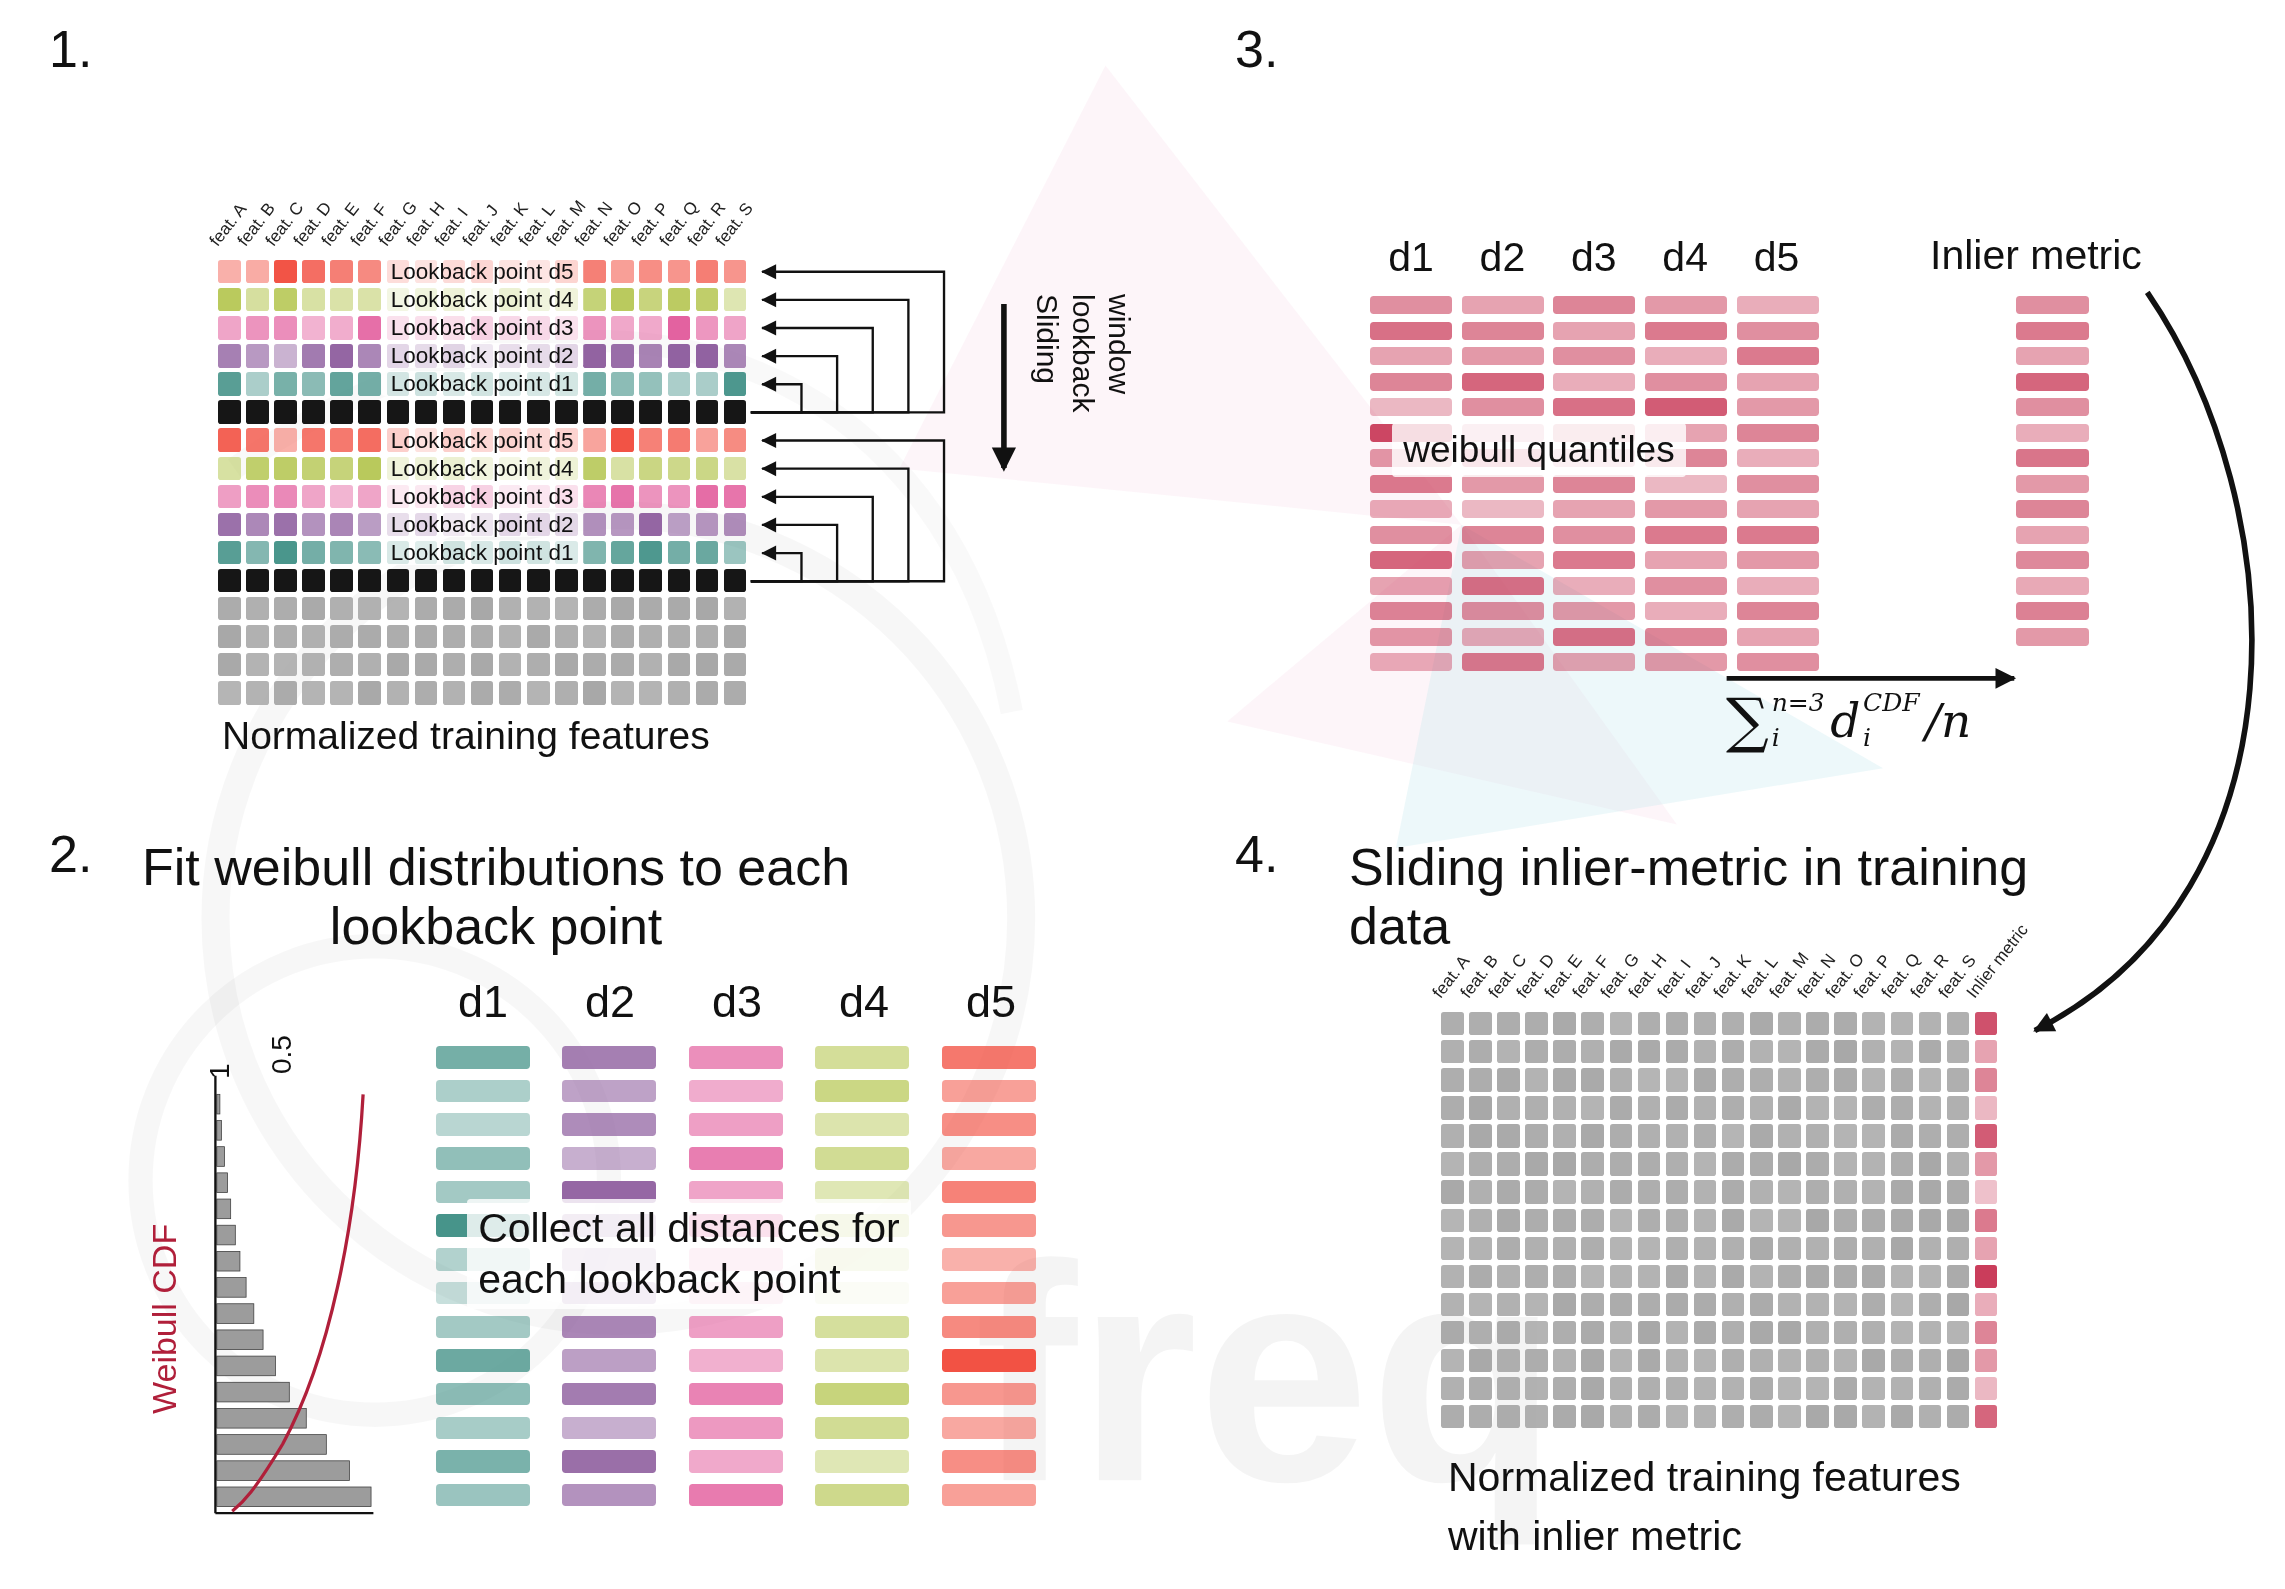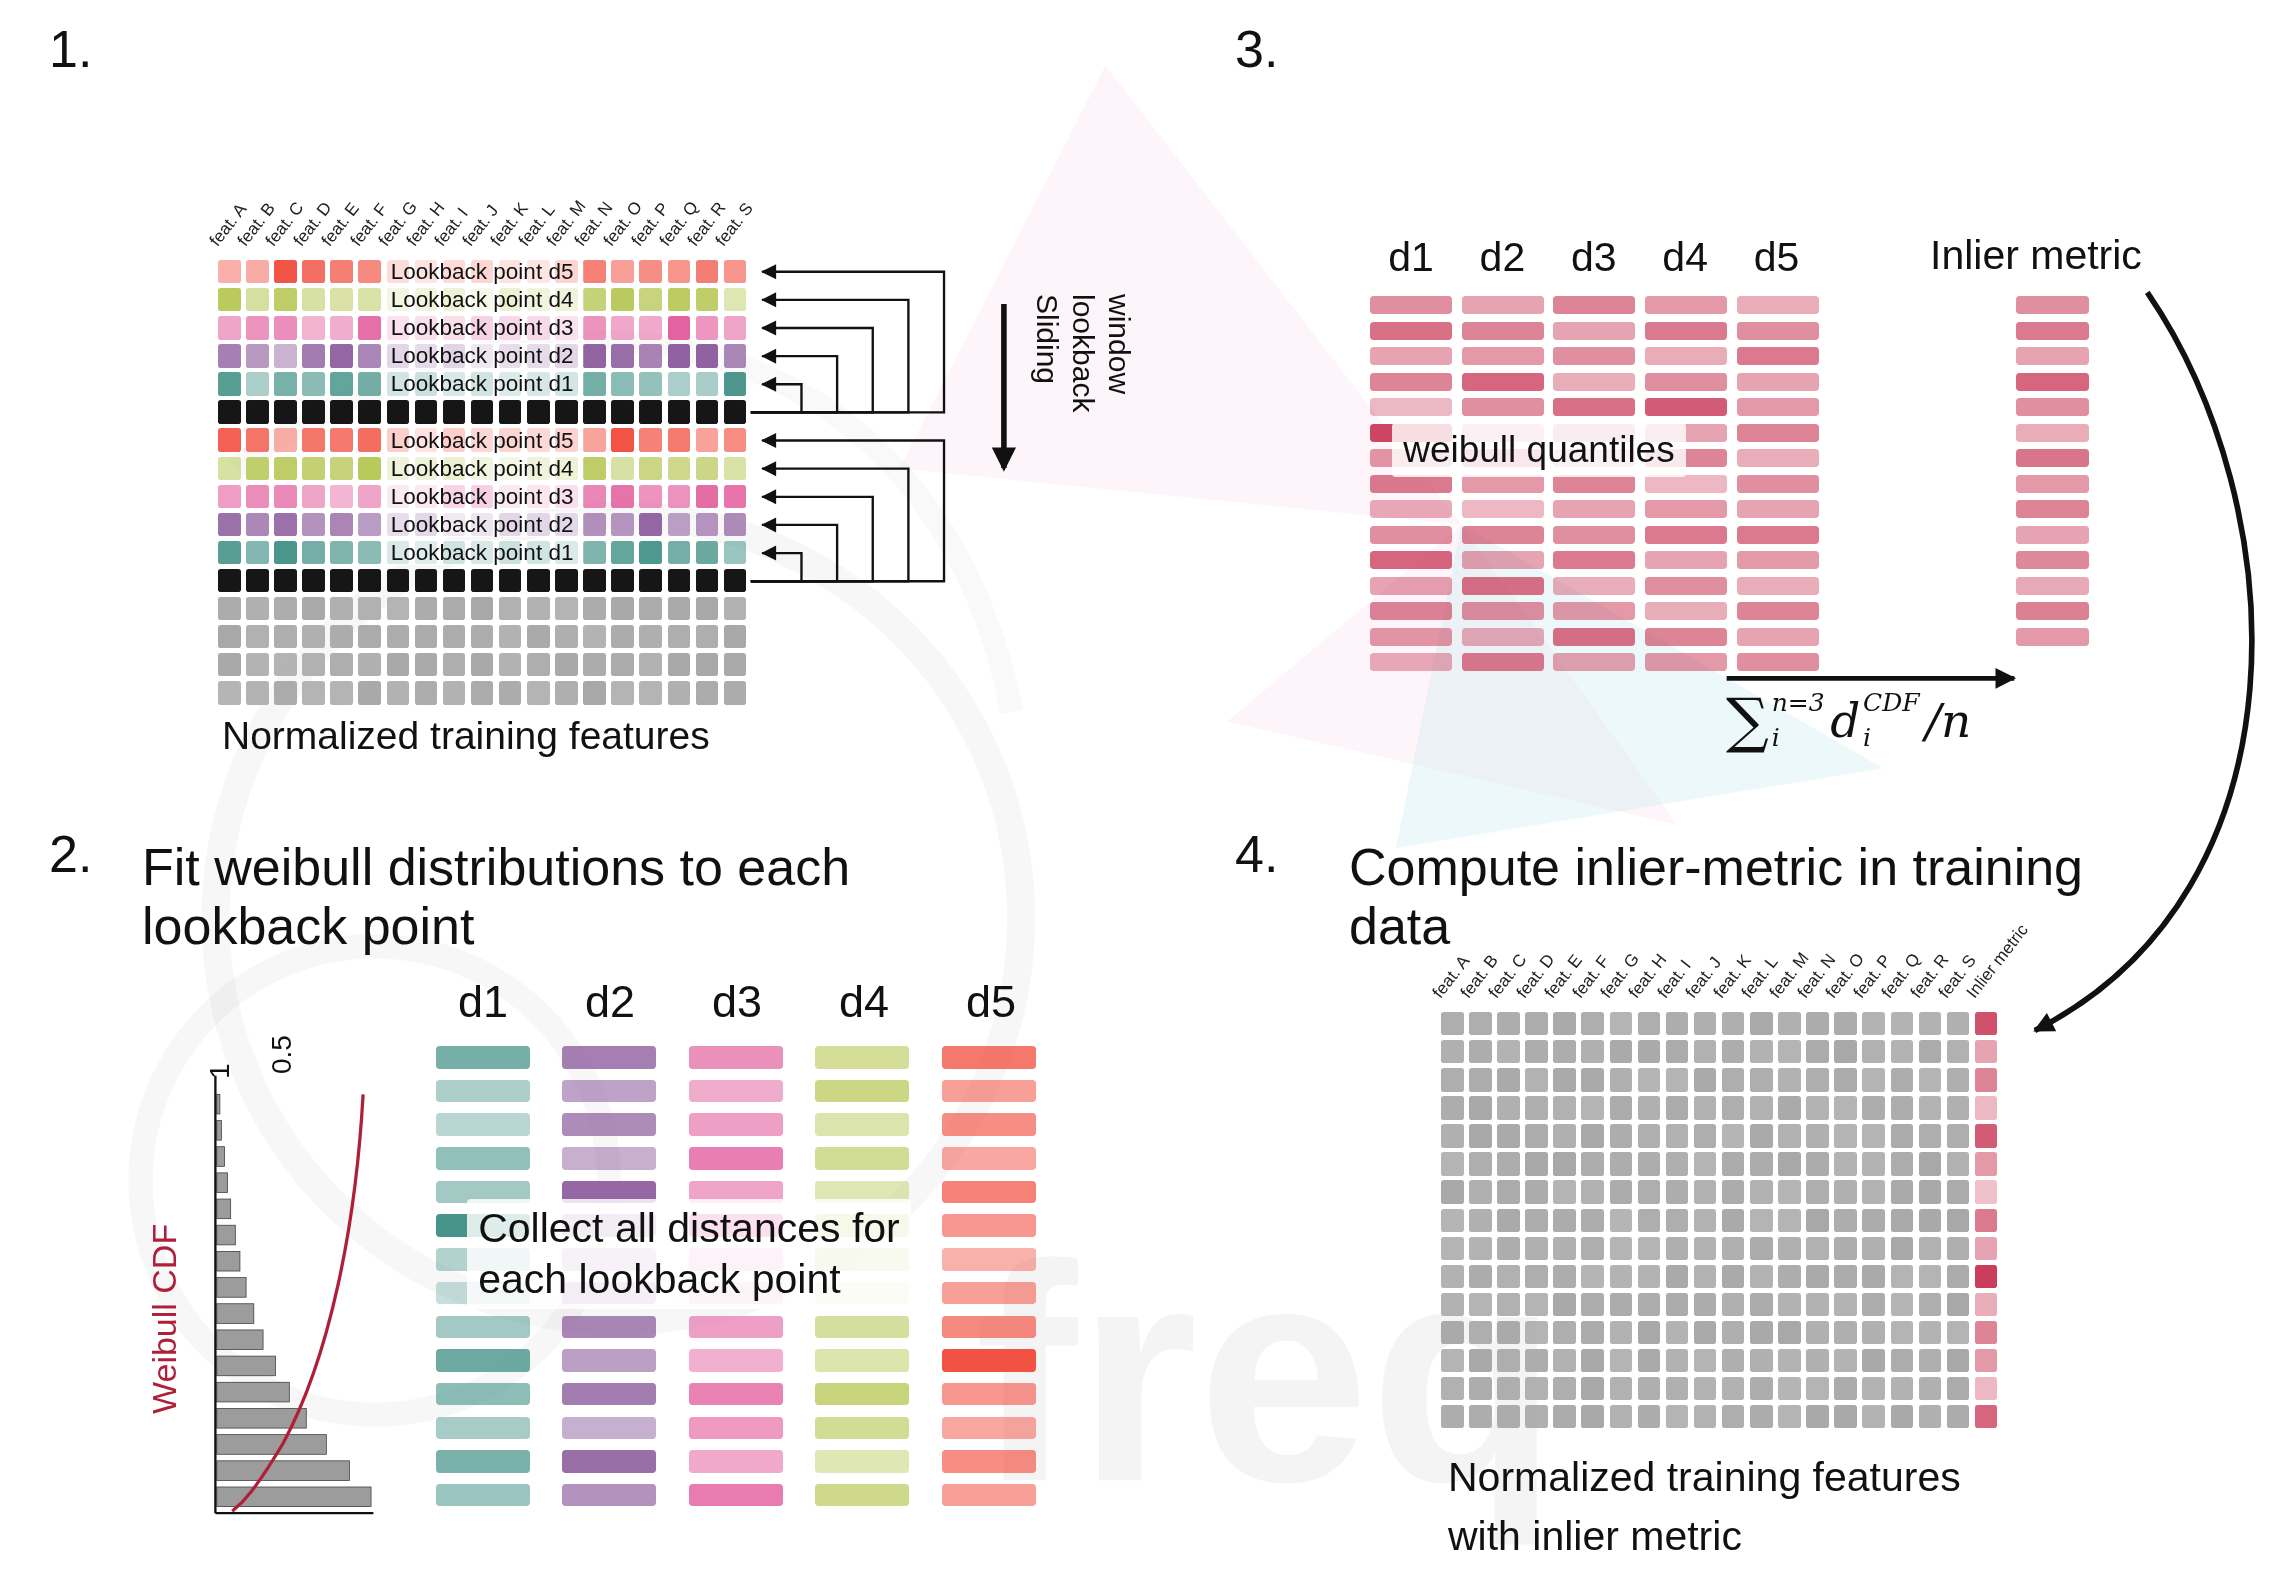--- a/index.html
+++ b/index.html
@@ -2,21 +2,21 @@
 <html style="font-size:15px"><head>
 <meta charset="utf-8">
 <style>
   html,body{margin:0;padding:0;background:#ffffff;}
   .canvas{position:relative;width:2285px;height:1589px;background:#fff;overflow:hidden;
           font-family:"Liberation Sans",sans-serif;color:#111;}
   svg{display:block;}
   .panel-num{position:absolute;font-size:52px;}
   .panel-title{position:absolute;font-size:52px;line-height:1.14;white-space:pre-line;}
   .p1-num{left:49px;top:19px;} .p1-title{left:142px;top:32px;}
-  .p2-num{left:49px;top:824px;} .p2-title{left:142px;top:838px;}
+  .p2-num{left:49px;top:824px;} .p2-title{left:142px;top:838px;text-align:center;}
   .p3-num{left:1235px;top:19px;} .p3-title{left:1349px;top:32px;}
   .p4-num{left:1235px;top:824px;} .p4-title{left:1349px;top:838px;}
 
   
   .grid{position:absolute;}
   #p1-grid{left:218px;top:260px;}
   #p4-grid{left:1441px;top:1012px;}
   .grid-row{display:flex;gap:5.6px;margin-bottom:4.7px;height:23.4px;position:relative;}
   .cell{width:22.5px;height:23.4px;border-radius:2.8px;flex:none;}
   .row-label{position:absolute;left:50%;top:-0.9px;transform:translateX(-50%);
@@ -532,21 +532,21 @@
     </span>
     <span class="f-var">d</span>
     <span class="f-stack">
       <span>CDF</span>
       <span>i</span>
     </span>
     <span class="f-var">/n</span>
   </div>
 
   <div class="panel-num p4-num">4.</div>
-  <div class="panel-title p4-title">Compute inlier-metric in training
+  <div class="panel-title p4-title">Sliding inlier-metric in training
 data</div>
 
   <div id="p4-grid" class="grid">
       <div class="grid-row">
         <div class="cell" style="background: rgb(168, 168, 168); opacity: 0.926738;"></div>
         <div class="cell" style="background: rgb(168, 168, 168); opacity: 0.929492;"></div>
         <div class="cell" style="background: rgb(168, 168, 168); opacity: 0.941218;"></div>
         <div class="cell" style="background: rgb(168, 168, 168); opacity: 0.938524;"></div>
         <div class="cell" style="background: rgb(168, 168, 168); opacity: 0.977617;"></div>
         <div class="cell" style="background: rgb(168, 168, 168); opacity: 0.930703;"></div>

